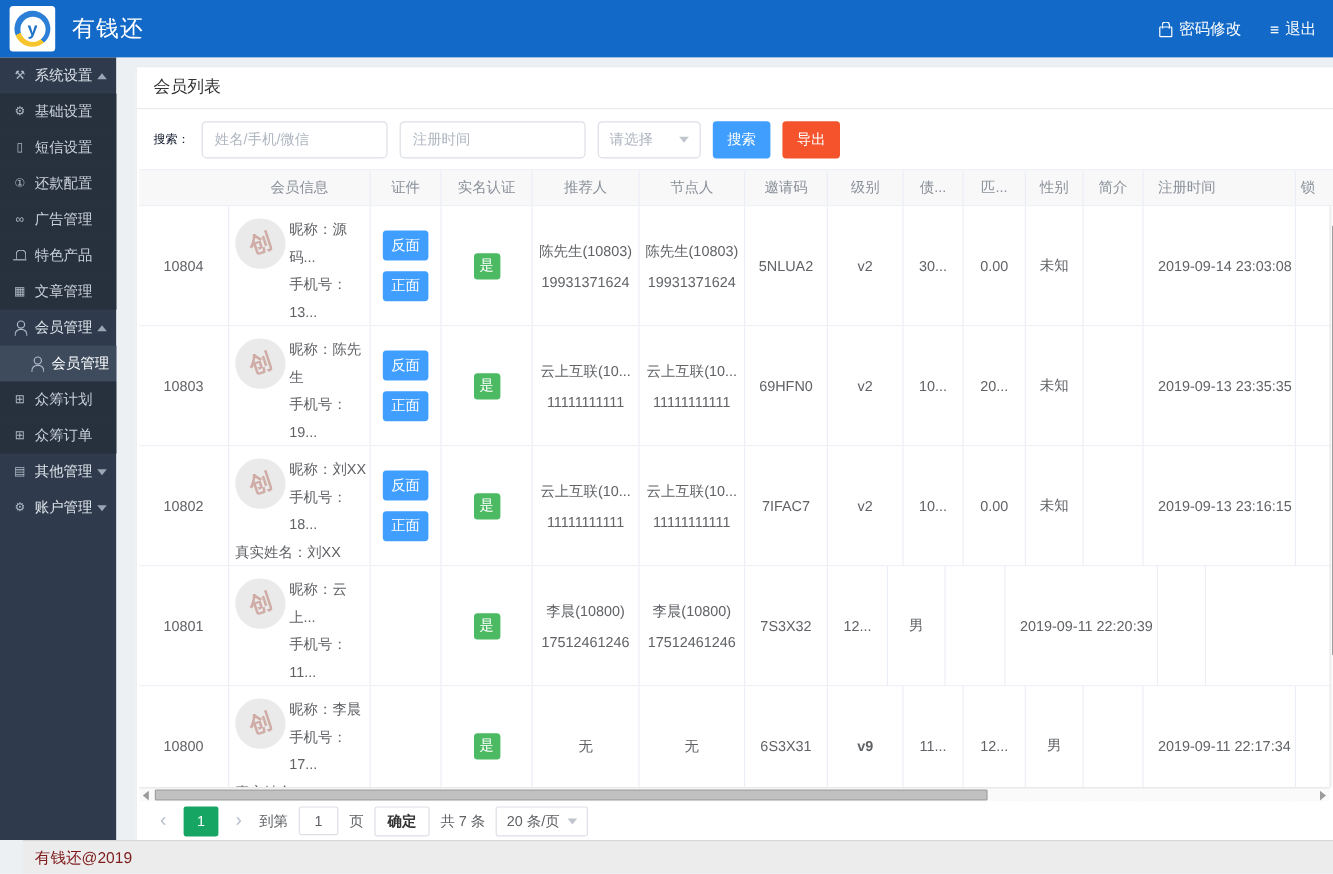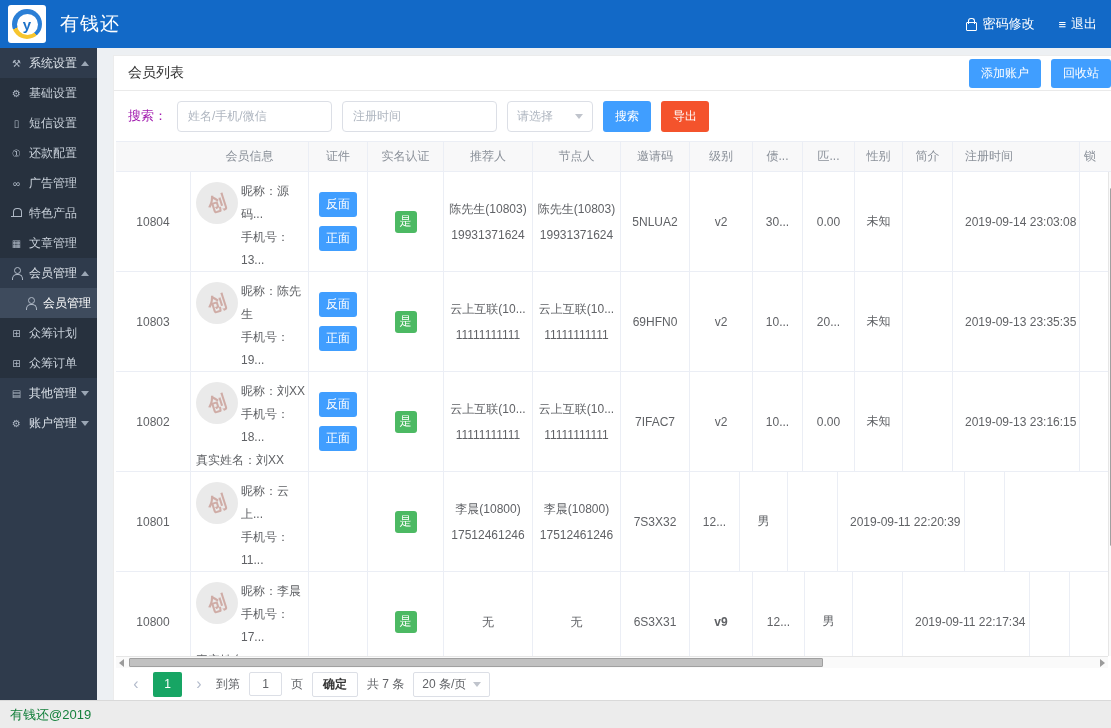--- a/index.html
+++ b/index.html
@@ -60,21 +60,21 @@
     align-items:center; padding:0 14px; }
   .panel-title { font-size:14px; color:#333; }
   .panel-buttons { margin-left:auto; display:flex; gap:10px; }
   .btn { border:none; border-radius:3px; font-size:12px; cursor:pointer;
     font-family:inherit; color:#fff; }
   .btn-blue { background:#409EFF; padding:6px 12px; }
   .btn-export { background:#F4532C; padding:0 12px; height:31px; }
   .btn-search { background:#409EFF; padding:0 12px; height:31px; }
 
   .search-row { height:50px; flex:none; display:flex; align-items:center; padding:0 14px; gap:10px; }
-  .search-label { color:#a21caf; font-size:13px; flex:none; }
+  .search-label { color:#0f172a; font-size:10px; flex:none; }
   .inp { height:31px; border:1px solid #DCDFE6; border-radius:4px; padding:0 10px;
     font-size:12px; color:#606266; width:155px; font-family:inherit; }
   .inp::placeholder { color:#AFB6C0; }
   .select-box { height:31px; width:86px; border:1px solid #DCDFE6; border-radius:4px;
     display:flex; align-items:center; justify-content:space-between; padding:0 9px;
     color:#AFB6C0; font-size:12px; cursor:pointer; }
   .caret-down { width:0; height:0; border-left:4px solid transparent;
     border-right:4px solid transparent; border-top:5px solid #C0C4CC; }
 
   
@@ -123,21 +123,21 @@
     display:flex; align-items:center; justify-content:center; cursor:pointer; }
   .pg-input { width:33px; height:24px; border:1px solid #DCDFE6; border-radius:2px;
     text-align:center; font-size:12px; color:#606266; font-family:inherit; }
   .pg-confirm { height:25px; padding:0 10px; background:#fff; border:1px solid #DCDFE6;
     border-radius:2px; font-size:12px; font-weight:bold; color:#333; cursor:pointer;
     font-family:inherit; }
   .pg-size { height:25px; border:1px solid #DCDFE6; border-radius:2px; display:flex;
     align-items:center; gap:7px; padding:0 8px; cursor:pointer; }
 
   .footer { height:28px; background:#ECECEC; border-top:1px solid #D9D9D9; display:flex;
-    align-items:center; padding:0 10px; font-size:13px; color:#15803d; }
+    align-items:center; padding:0 10px; font-size:13px; color:#7f1d1d;margin-left:19px; }
 </style>
 </head>
 <body>
 
 <div class="header">
   <div class="logo">
     <div class="logo-ring">
       <div class="logo-inner">y</div>
     </div>
   </div>
@@ -238,24 +238,20 @@
         <span>账户管理</span>
         <span class="side-arrow down"></span>
       </div>
     </div>
 
   <div class="main">
     <div class="panel">
 
       <div class="panel-header">
         <div class="panel-title">会员列表</div>
-        <div class="panel-buttons">
-          <button class="btn btn-blue">添加账户</button>
-          <button class="btn btn-blue">回收站</button>
-        </div>
       </div>
 
       <div class="search-row">
         <span class="search-label">搜索：</span>
         <input class="inp" placeholder="姓名/手机/微信" style="">
         <input class="inp" placeholder="注册时间" style="">
         <div class="select-box">
           <span>请选择</span>
           <span class="caret-down"></span>
         </div>
@@ -470,20 +466,21 @@
                   <div>无</div>
                 </div>
               </div>
               <div class="t-cell" style="width: 88px;">
                 <div class="two-line">
                   <div>无</div>
                 </div>
               </div>
               <div class="t-cell" style="width: 69px;">6S3X31</div>
               <div class="t-cell" style="width: 63px; font-weight: bold;">v9</div>
+              <div class="t-cell" style="width: 50px;">11...</div>
               <div class="t-cell" style="width: 52px;">12...</div>
               <div class="t-cell" style="width: 48px;">男</div>
               <div class="t-cell" style="width: 50px;"></div>
               <div class="t-cell left" style="width: 127px;">2019-09-11 22:17:34</div>
               <div class="t-cell" style="width: 40px;"></div>
             </div>
           </div>
         <div class="v-scroll">
 
           <div class="v-thumb"></div>

